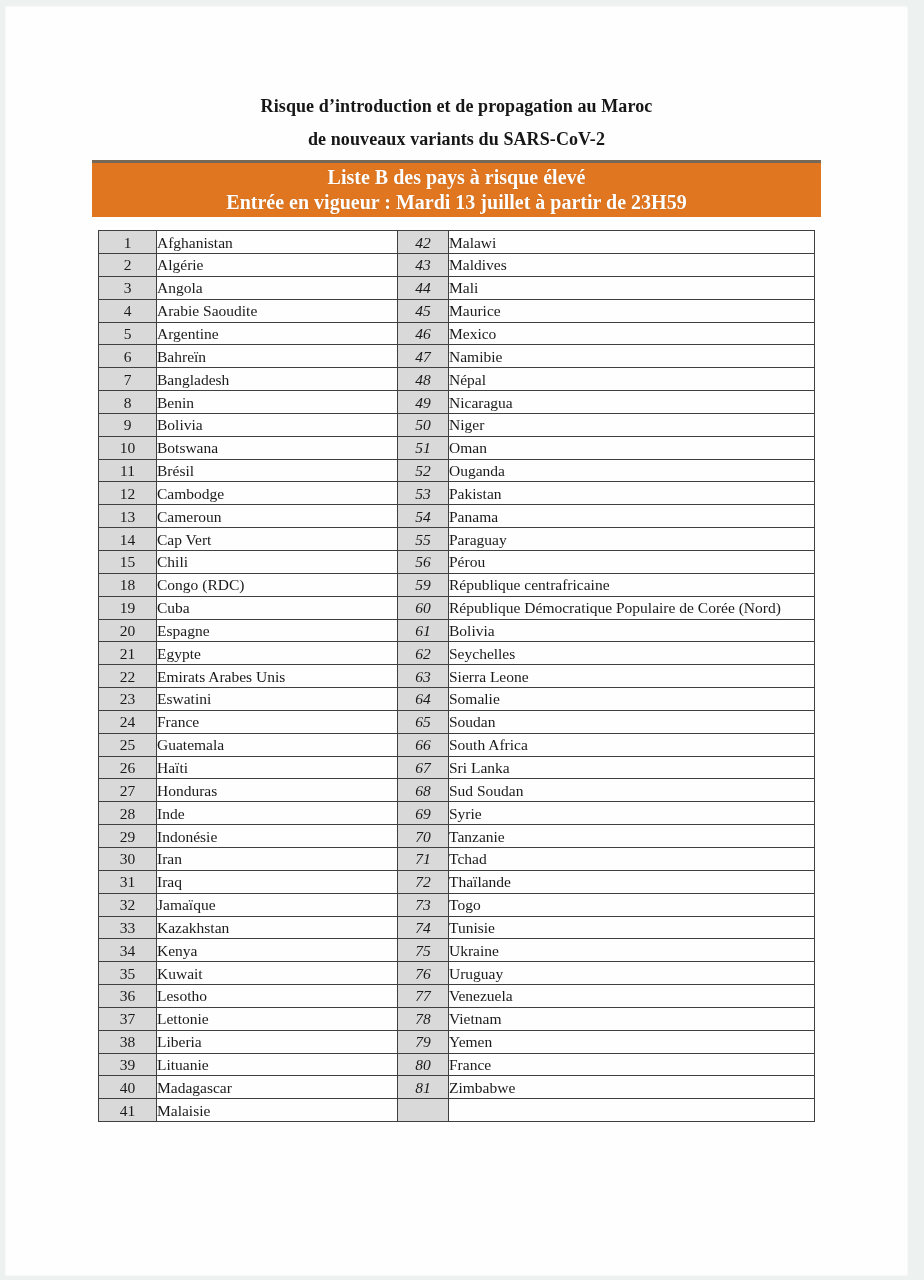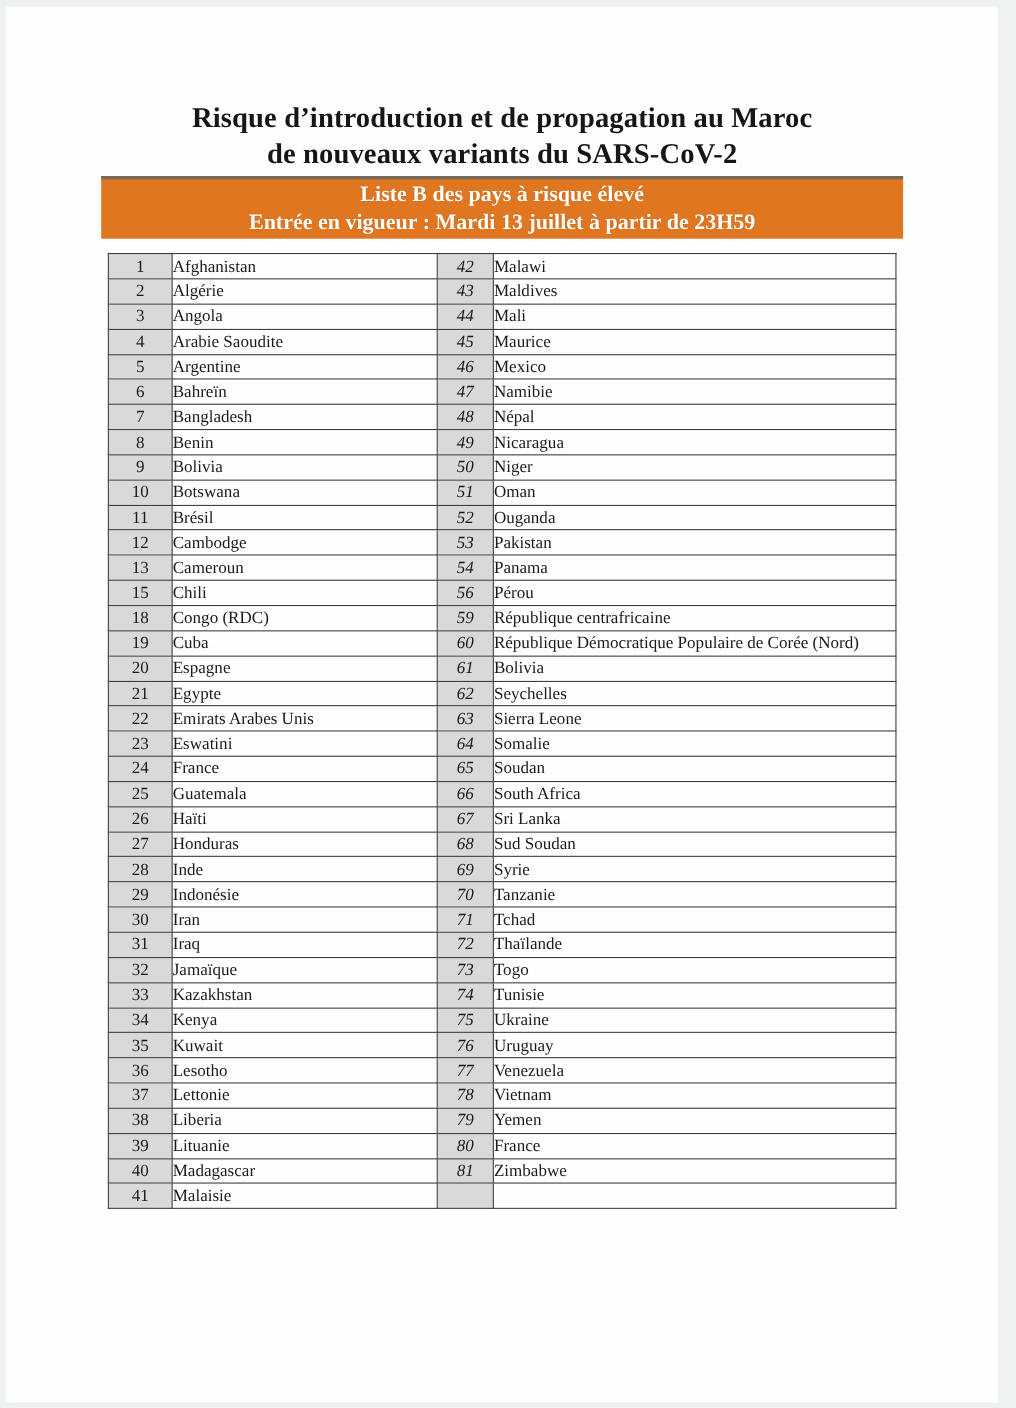--- a/index.html
+++ b/index.html
@@ -12,21 +12,21 @@
   }
   .page {
     position:absolute; top:6px; left:5px; right:16px; bottom:4px;
     background:#fefefe;
     box-shadow:0 0 2px rgba(0,0,0,.08) inset;
   }
   .doc-title {
     margin-top:84px;
     text-align:center;
     font-weight:bold;
-    font-size:26px;
+    font-size:18px;
     line-height:33px;
     letter-spacing:.1px;
     color:#161616;
   }
   .banner {
     width:729px;
     margin:4px auto 0;
     background:#E0761F;
     border-top:3px solid #77695a;
     color:#ffffff;
@@ -151,20 +151,26 @@
           <td class="num c-num2">53</td>
           <td class="country c-country2">Pakistan</td>
         </tr>
         <tr>
           <td class="num c-num1">13</td>
           <td class="country c-country1">Cameroun</td>
           <td class="num c-num2">54</td>
           <td class="country c-country2">Panama</td>
         </tr>
         <tr>
+          <td class="num c-num1">14</td>
+          <td class="country c-country1">Cap Vert</td>
+          <td class="num c-num2">55</td>
+          <td class="country c-country2">Paraguay</td>
+        </tr>
+        <tr>
           <td class="num c-num1">15</td>
           <td class="country c-country1">Chili</td>
           <td class="num c-num2">56</td>
           <td class="country c-country2">Pérou</td>
         </tr>
         <tr>
           <td class="num c-num1">18</td>
           <td class="country c-country1">Congo (RDC)</td>
           <td class="num c-num2">59</td>
           <td class="country c-country2">République centrafricaine</td>

